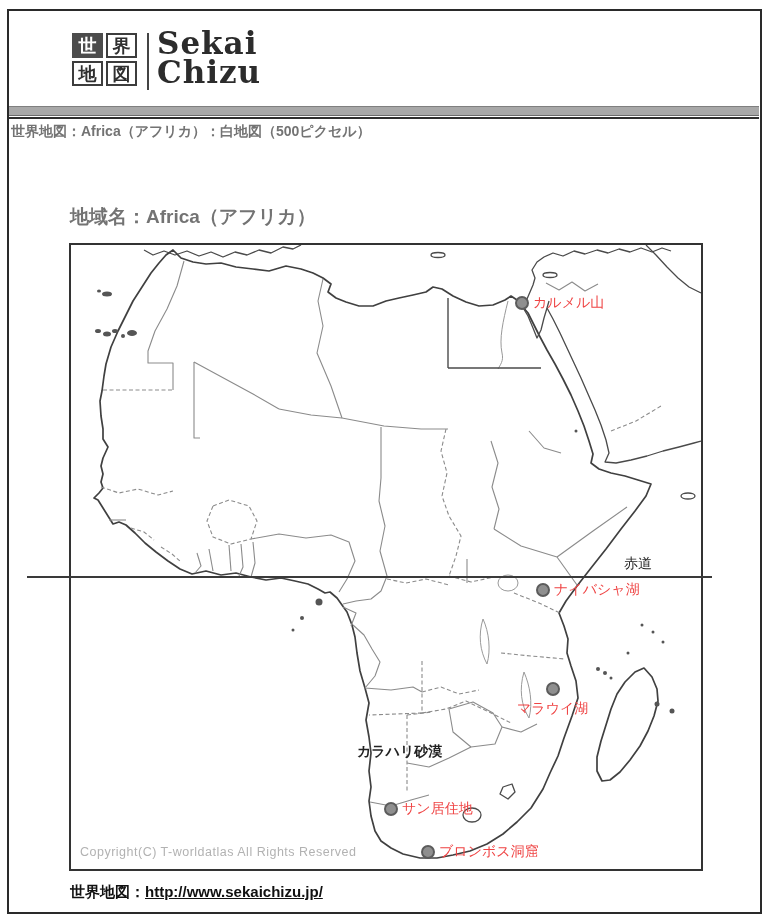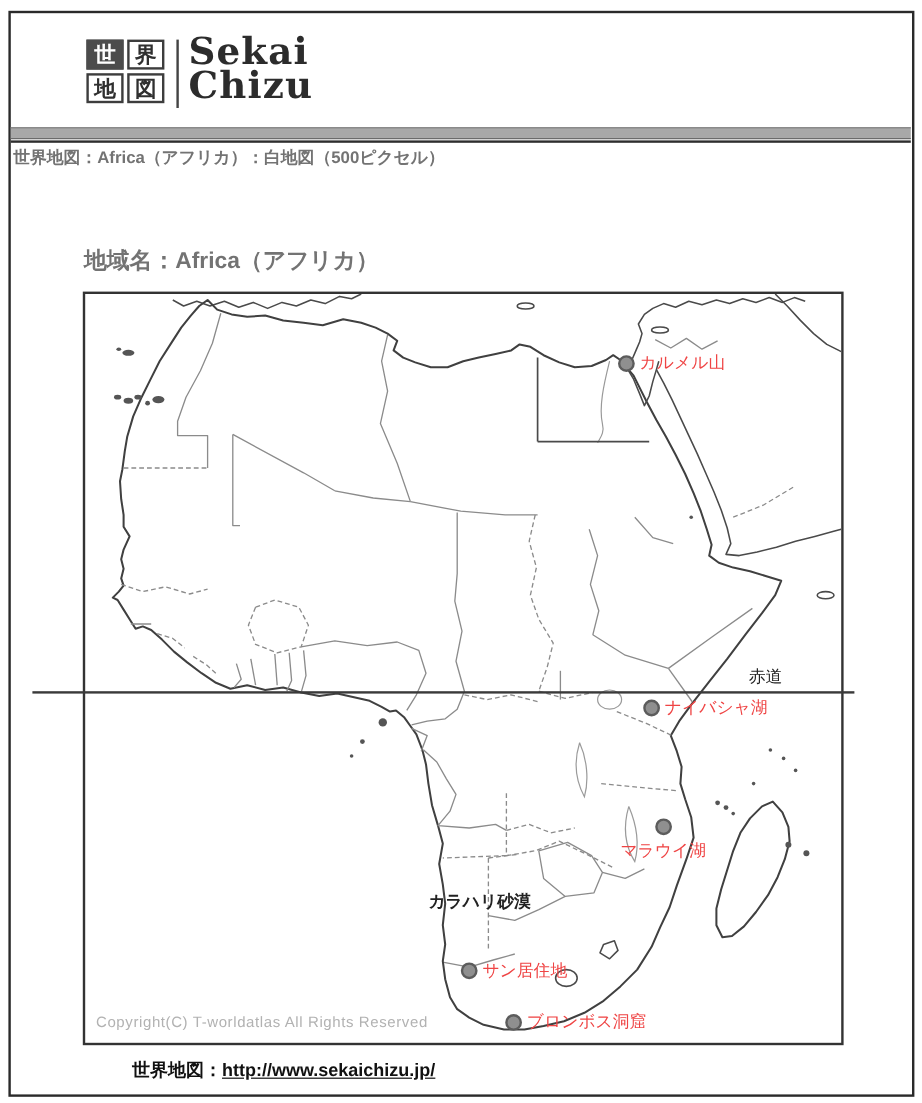--- a/index.html
+++ b/index.html
@@ -49,21 +49,21 @@
   .mlabel{font-size:14px;color:#ef4444;white-space:nowrap;font-family:Liberation Mono, monospace;}
   .m-carmel{left:515px;top:294px;}
   .m-naivasha{left:536px;top:581px;justify-content:space-between;}
   .m-malawi{left:517px;top:682px;flex-direction:column;}
   .m-san{left:384px;top:763px;margin-top:37px;}
   .m-blombos{left:421px;top:843px;}
   .desert-label{position:absolute;left:357px;top:743px;font-size:14px;color:#222;font-weight:bold;}
   .copyright{position:absolute;left:80px;top:845px;font-size:12.5px;color:#b2b2b2;
              letter-spacing:0.5px;}
   
-  .footer{position:absolute;left:70px;top:883px;font-size:15px;font-weight:600;color:#111;margin-left:40px;}
+  .footer{position:absolute;left:70px;top:883px;font-size:15px;font-weight:600;color:#111;}
   .footer a{color:#111;text-decoration:underline;}
 </style>
 </head>
 <body>
 
 <div id="page">
   <div class="page-border"></div>
 
   <div class="logo">
     <div class="logo-grid">

